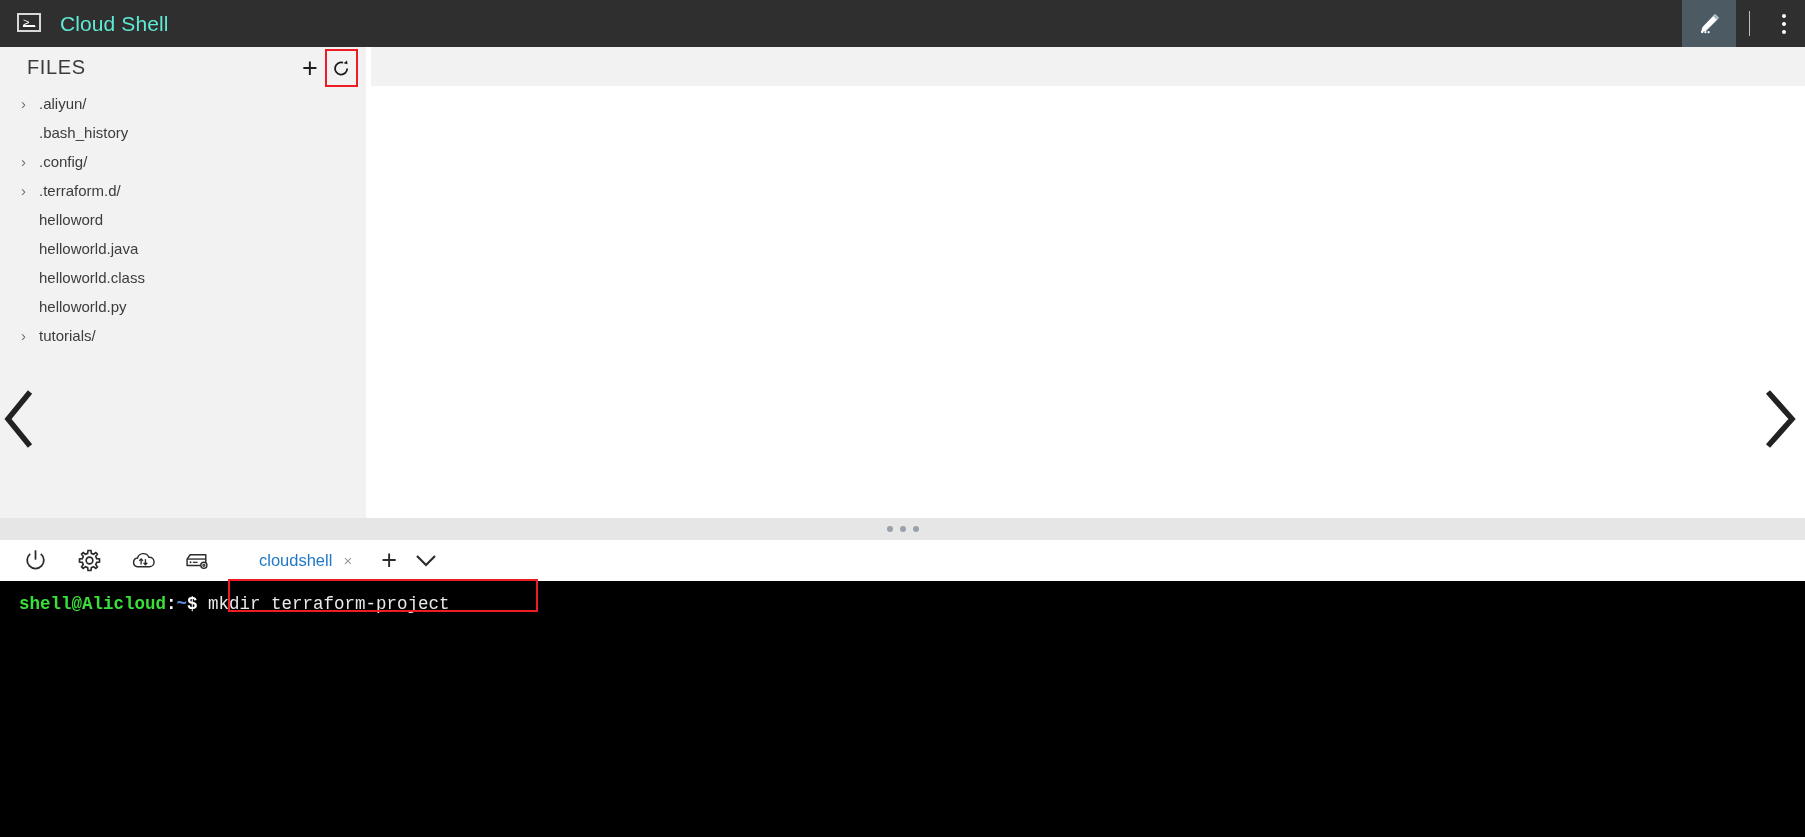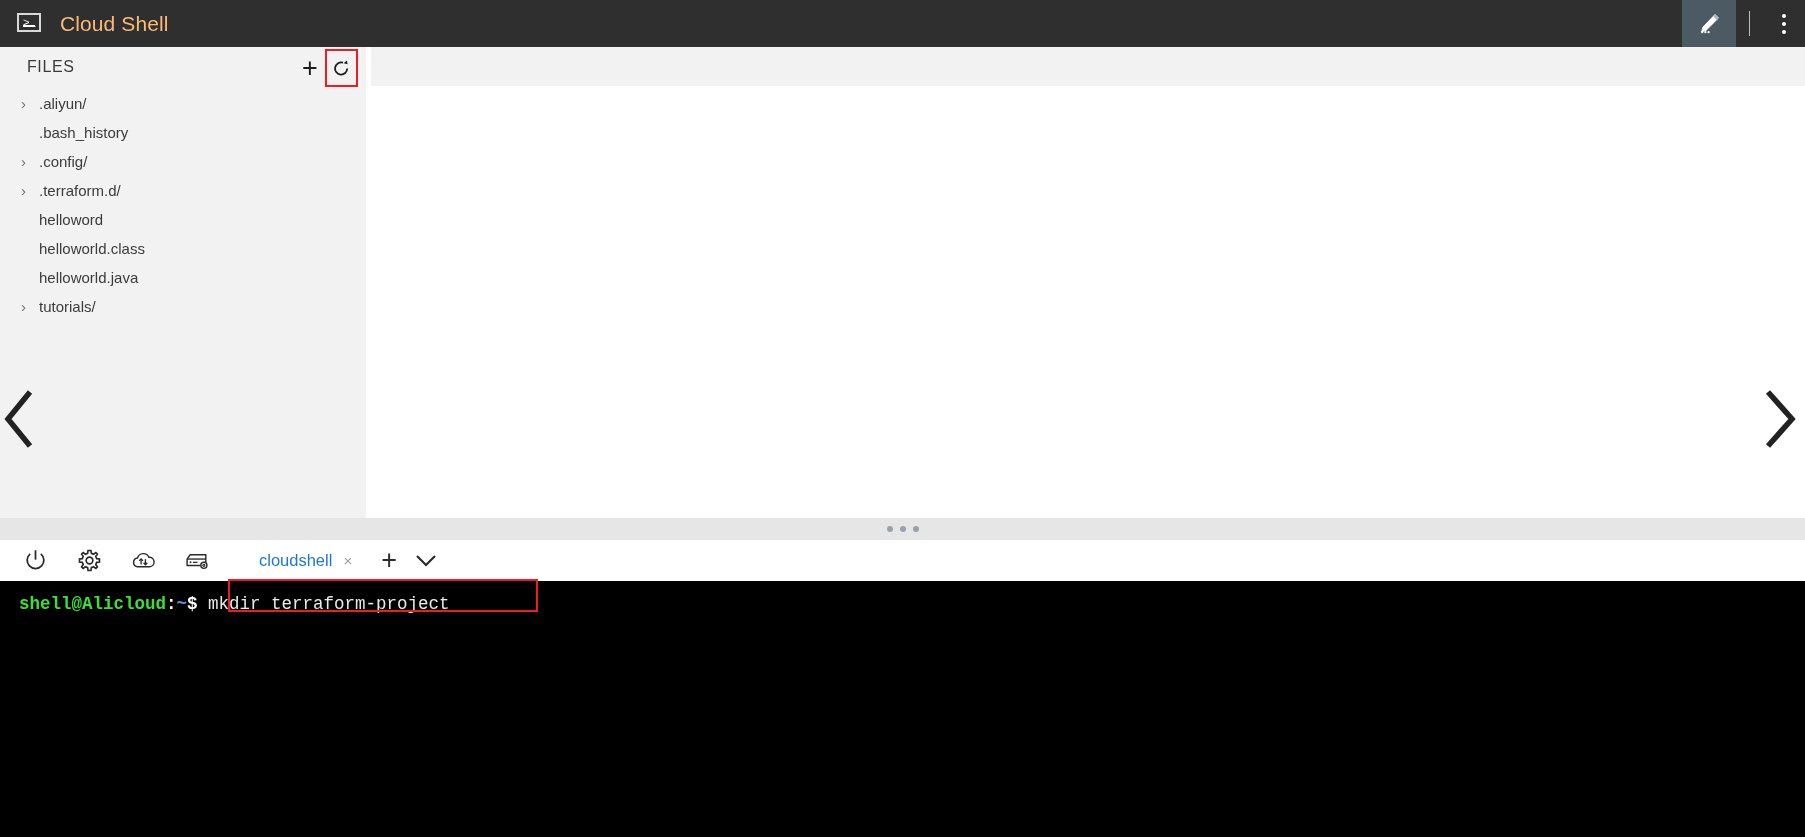--- a/index.html
+++ b/index.html
@@ -58,21 +58,21 @@
   }
   .titlebar-icon .bar {
     position: absolute;
     left: 6px; top: 12px;
     width: 12px;
     height: 2px;
     background: #ffffff;
   }
   .titlebar-title {
     margin-left: 17px;
-    color: #fdba74;
+    color: #5eead4;
     font-size: 21px;
     font-weight: 400;
     letter-spacing: 0.1px;
   }
 
   .titlebar-right {
     position: absolute;
     right: 0; top: 0;
     height: 47px;
     display: flex;
@@ -119,21 +119,21 @@
     box-sizing: border-box;
   }
   .files-header {
     position: relative;
     height: 40px;
     display: flex;
     align-items: center;
   }
   .files-label {
     margin-left: 27px;
-    font-size: 16px;
+    font-size: 20px;
     color: #3b3b3b;
     letter-spacing: 0.6px;
   }
   .files-actions {
     position: absolute;
     right: 8px;
     top: 2px;
     display: flex;
     align-items: center;
     gap: 0px;
@@ -417,25 +417,29 @@
         <div class="file-row">
           <span class="file-chevron">›</span>
           <span class="file-name">.terraform.d/</span>
         </div>
         <div class="file-row">
           <span class="file-chevron blank">›</span>
           <span class="file-name">helloword</span>
         </div>
         <div class="file-row">
           <span class="file-chevron blank">›</span>
+          <span class="file-name">helloworld.java</span>
+        </div>
+        <div class="file-row">
+          <span class="file-chevron blank">›</span>
           <span class="file-name">helloworld.class</span>
         </div>
         <div class="file-row">
           <span class="file-chevron blank">›</span>
-          <span class="file-name">helloworld.java</span>
+          <span class="file-name">helloworld.py</span>
         </div>
         <div class="file-row">
           <span class="file-chevron">›</span>
           <span class="file-name">tutorials/</span>
         </div>
       </div>
   </div>
 
   <div class="editor">
     <div class="editor-header"></div>

